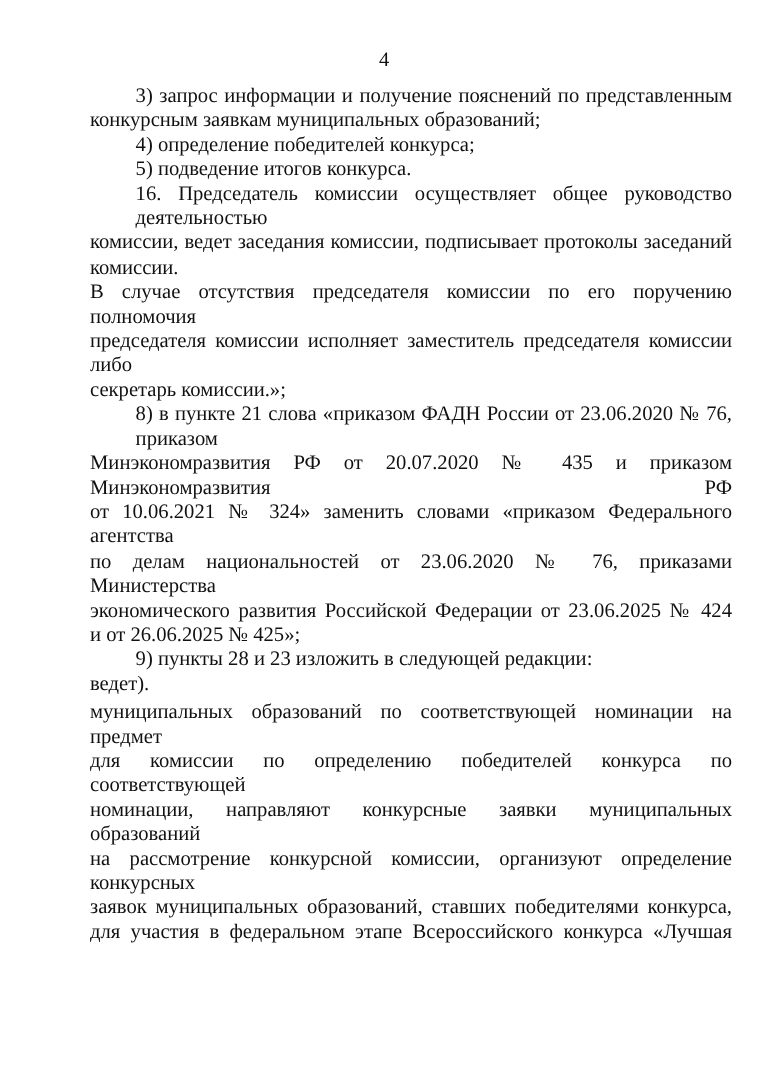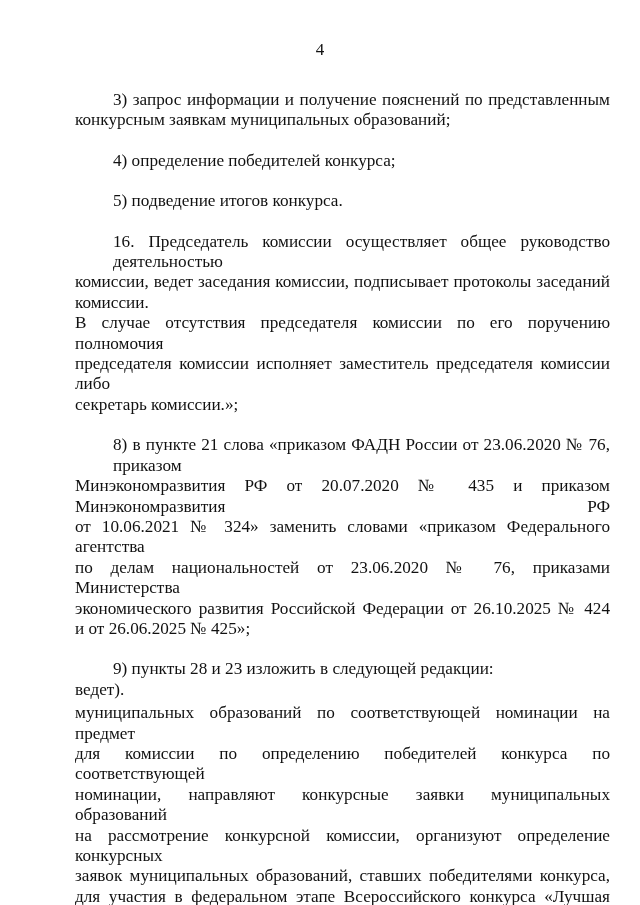--- a/index.html
+++ b/index.html
@@ -4,21 +4,21 @@
 <style>
   html, body { margin: 0; padding: 0; background: #ffffff; }
   body { width: 640px; height: 905px; position: relative; overflow: hidden;
          font-family: "Liberation Serif", "DejaVu Serif", serif; color: #111; }
   .page-num { position: absolute; top: 40px; left: 0; width: 640px; text-align: center;
               font-size: 17px; }
   .body { position: absolute; top: 70px; left: 75px; width: 535px; font-size: 17.2px; line-height: 20.4px; }
   .gap { margin-top: 3px; }
   .line { display: block; text-align: justify; text-align-last: justify; white-space: normal; }
   .line.last { text-align-last: left; }
-  .ind { padding-left: 38px; margin-top: 20px; }
+  .ind { padding-left: 38px; }
 </style>
 </head>
 <body>
 
 <div class="page-num">4</div>
 <div class="body" id="doc-body">
     <div>
       <span class="line ind">3) запрос информации и получение пояснений по представленным</span>
       <span class="line last">конкурсным заявкам муниципальных образований;</span>
     </div>
@@ -33,21 +33,21 @@
       <span class="line">комиссии, ведет заседания комиссии, подписывает протоколы заседаний комиссии.</span>
       <span class="line">В случае отсутствия председателя комиссии по его поручению полномочия</span>
       <span class="line">председателя комиссии исполняет заместитель председателя комиссии либо</span>
       <span class="line last">секретарь комиссии.»;</span>
     </div>
     <div>
       <span class="line ind">8) в пункте 21 слова «приказом ФАДН России от 23.06.2020 № 76, приказом</span>
       <span class="line">Минэкономразвития РФ от 20.07.2020 № 435 и приказом Минэкономразвития РФ</span>
       <span class="line">от 10.06.2021 № 324» заменить словами «приказом Федерального агентства</span>
       <span class="line">по делам национальностей от 23.06.2020 № 76, приказами Министерства</span>
-      <span class="line">экономического развития Российской Федерации от 26.10.2025 № 424</span>
+      <span class="line">экономического развития Российской Федерации от 23.06.2025 № 424</span>
       <span class="line last">и от 26.06.2025 № 425»;</span>
     </div>
     <div>
       <span class="line last ind">9) пункты 28 и 23 изложить в следующей редакции:</span>
     </div>
     <div>
       <span class="line last">ведет).</span>
     </div>
     <div class="gap">
       <span class="line">муниципальных образований по соответствующей номинации на предмет</span>

